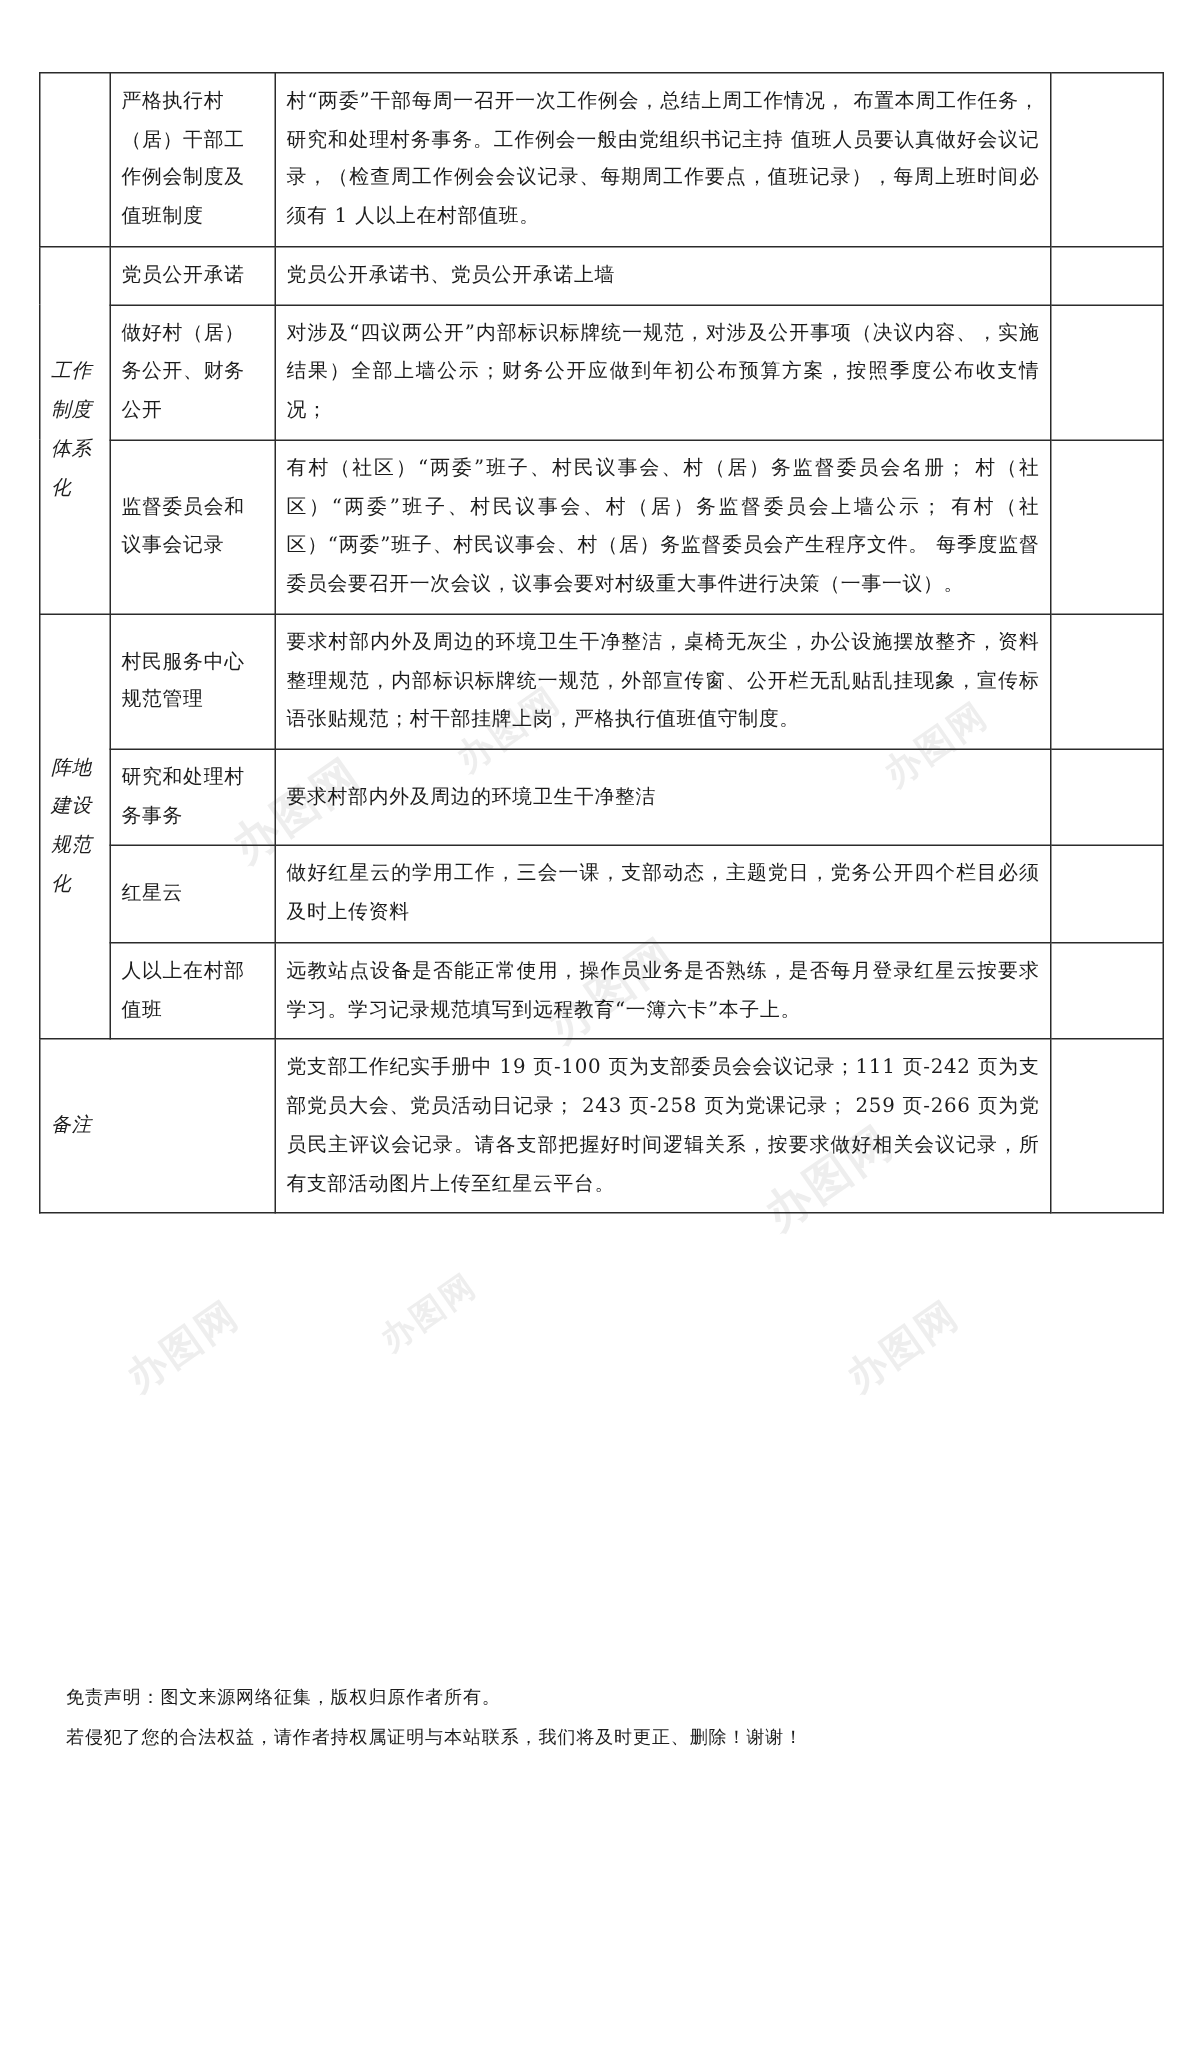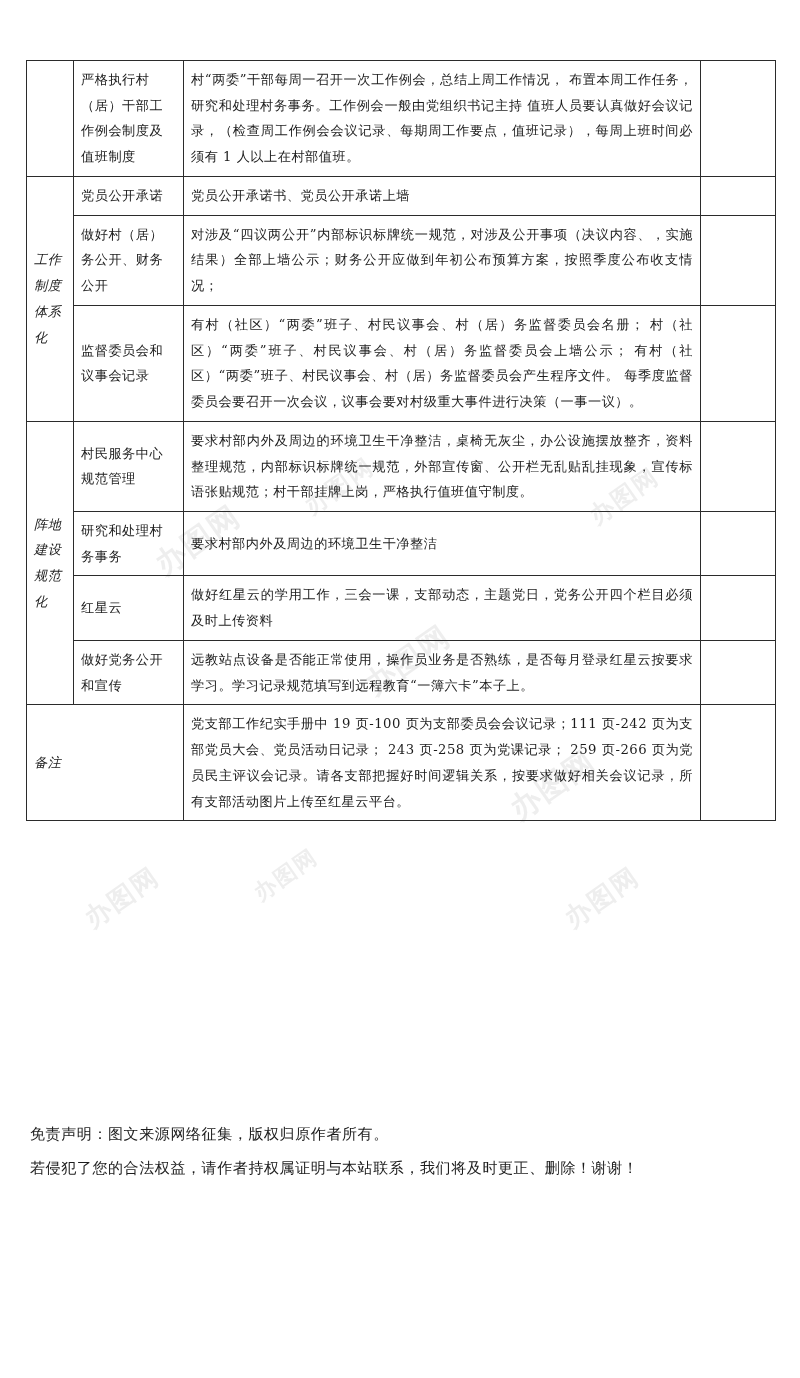--- a/index.html
+++ b/index.html
@@ -43,21 +43,21 @@
   .wm.d { left:  80px; top: 880px; font-size: 26px; }
   .wm.e { left: 300px; top: 470px; font-size: 24px; }
   .wm.f { left: 585px; top: 480px; font-size: 24px; }
   .wm.g { left: 560px; top: 880px; font-size: 26px; }
   .wm.h { left: 250px; top: 860px; font-size: 22px; }
 
   
   .tbl-wrap {
     position: absolute;
     left: 26px;
-    top: 60px;
+    top: 48px;
     width: 749px;
   }
   table.doc {
     border-collapse: collapse;
     width: 749px;
     table-layout: fixed;
   }
   table.doc td {
     border: 1px solid #2b2b2b;
     vertical-align: middle;
@@ -70,24 +70,24 @@
   }
   td.c1 { width: 47px;  text-align: left;  padding-left: 6px; }
   td.c2 { width: 110px; text-align: left;  padding-left: 8px; }
   td.c3 { width: 517px; text-align: justify; text-justify: inter-ideograph; }
   td.c4 { width: 75px; }
   td.merged-label { text-align: left; padding-left: 8px; font-style: italic; }
 
   
   .disclaimer {
     position: absolute;
-    left: 30px;
+    left: 44px;
     top: 1118px;
     width: 740px;
-    font-size: 15px;
+    font-size: 12px;
     line-height: 2.25;
     letter-spacing: 0.6px;
     color: #1c1c1c;
     font-family: "DejaVu Serif", "Liberation Serif", serif;
   }
   .disclaimer div { white-space: nowrap; }
 </style>
 </head>
 <body>
 
@@ -146,21 +146,21 @@
           <td class="c2">研究和处理村务事务</td>
           <td class="c3">要求村部内外及周边的环境卫生干净整洁</td>
           <td class="c4"></td>
         </tr>
         <tr>
           <td class="c2">红星云</td>
           <td class="c3">做好红星云的学用工作，三会一课，支部动态，主题党日，党务公开四个栏目必须及时上传资料</td>
           <td class="c4"></td>
         </tr>
         <tr>
-          <td class="c2">做好党务公开和宣传</td>
+          <td class="c2">人以上在村部值班</td>
           <td class="c3">远教站点设备是否能正常使用，操作员业务是否熟练，是否每月登录红星云按要求学习。学习记录规范填写到远程教育“一簿六卡”本子上。</td>
           <td class="c4"></td>
         </tr>
 
         <tr>
           <td class="c1 merged-label" colspan="2">备注</td>
           <td class="c3">党支部工作纪实手册中 19 页-100 页为支部委员会会议记录；111 页-242 页为支部党员大会、党员活动日记录； 243 页-258 页为党课记录； 259 页-266 页为党员民主评议会记录。请各支部把握好时间逻辑关系，按要求做好相关会议记录，所有支部活动图片上传至红星云平台。</td>
           <td class="c4"></td>
         </tr>
 

